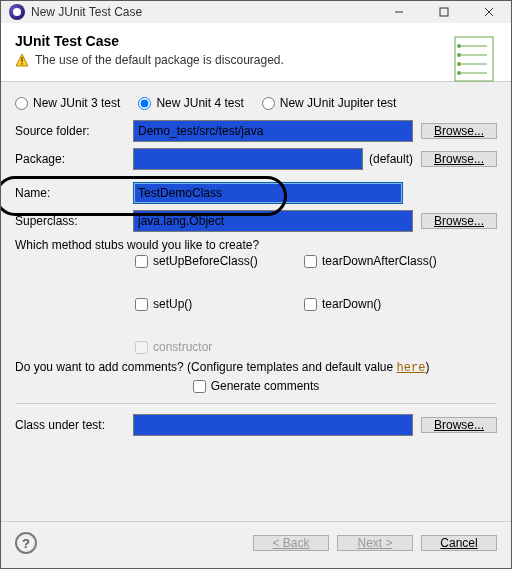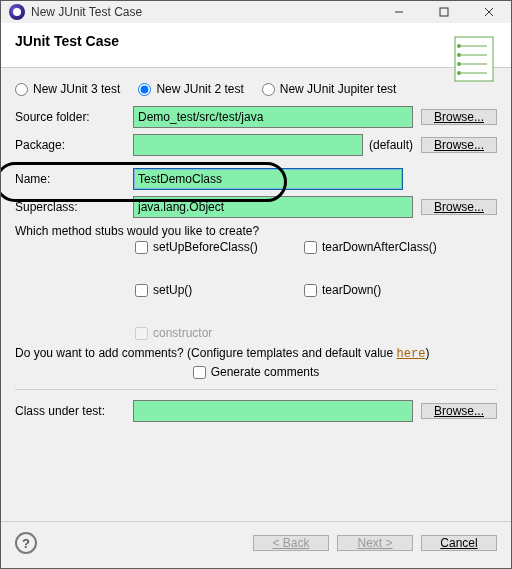--- a/index.html
+++ b/index.html
@@ -15,21 +15,21 @@
   .header { background: #fff; padding: 10px 14px 14px 14px; border-bottom: 1px solid #ccc; position: relative; }
   .header h1 { font-size: 14px; font-weight: bold; margin: 0 0 4px 0; color: #000; }
   .header .msg { font-size: 12px; color: #333; display: flex; align-items: center; gap: 6px; }
   .warn-icon { display: inline-flex; }
   .header .deco { position: absolute; right: 10px; top: 8px; width: 56px; height: 56px; }
 
   .content { flex: 1; padding: 14px 14px 10px 14px; font-size: 12px; color: #000; overflow: auto; }
   .row { display: flex; align-items: center; margin-bottom: 6px; gap: 8px; }
   .row .lbl { width: 110px; }
   .row .fld { flex: 1; }
-  input[type=text] { width: 100%; height: 22px; border: 1px solid #7a7a7a; padding: 0 4px; font-size: 12px; background: #86efac; }
+  input[type=text] { width: 100%; height: 22px; border: 1px solid #7a7a7a; padding: 0 4px; font-size: 12px; background: #1d4ed8; }
   .btn { height: 16px; min-width: 76px; border: 1px solid #adadad; background: #e1e1e1; font-size: 12px; padding: 0 8px; cursor: pointer; text-decoration: underline; }
   .btn:disabled { color: #9a9a9a; cursor: default; }
   .radios { display: flex; gap: 18px; margin-bottom: 10px; }
   .radios label, .chk label { display: flex; align-items: center; gap: 5px; cursor: pointer; }
   input[type=radio], input[type=checkbox] { margin:0; width:13px; height:13px; }
   input[type=checkbox]:disabled + span { color:#9a9a9a; }
   .stubs { margin: 4px 0 4px 0; }
   .stubs .grid { display: grid; grid-template-columns: 140px 160px; column-gap: 6px; row-gap: 4px; margin-left: 120px; margin-top:2px;gap:29px;}
   .chk { display:flex; align-items:center; gap:5px; }
   .hr { border-top: 1px solid #cfcfcf; margin: 10px 0; }
@@ -66,20 +66,30 @@
     <div class="winbtn close">
         <svg width="10" height="10">
           <line x1="1" y1="1" x2="9" y2="9" stroke="currentColor" stroke-width="1"></line>
           <line x1="9" y1="1" x2="1" y2="9" stroke="currentColor" stroke-width="1"></line>
         </svg>
       </div>
   </div>
 
   <div class="header">
     <h1>JUnit Test Case</h1>
+    <div class="msg">
+      <span class="warn-icon">
+        <svg width="14" height="14">
+            <polygon points="7,1 13,13 1,13" fill="#ffcf30" stroke="#b58a00" stroke-width="1"></polygon>
+            <rect x="6.3" y="4" width="1.4" height="5" fill="#6a4a00"></rect>
+            <rect x="6.3" y="10" width="1.4" height="1.6" fill="#6a4a00"></rect>
+          </svg>
+      </span>
+      <span>The use of the default package is discouraged.</span>
+    </div>
     <div class="deco">
       <svg width="56" height="56">
           <rect x="10" y="6" width="38" height="44" fill="#fff" stroke="#6aa84f" stroke-width="1"></rect>
           <line x1="16" y1="15" x2="42" y2="15" stroke="#6aa84f"></line>
           <line x1="16" y1="24" x2="42" y2="24" stroke="#6aa84f"></line>
           <line x1="16" y1="33" x2="42" y2="33" stroke="#6aa84f"></line>
           <line x1="16" y1="42" x2="42" y2="42" stroke="#6aa84f"></line>
           <circle cx="14" cy="15" r="2" fill="#6aa84f"></circle>
           <circle cx="14" cy="24" r="2" fill="#6aa84f"></circle>
           <circle cx="14" cy="33" r="2" fill="#6aa84f"></circle>
@@ -90,21 +100,21 @@
 
   <div class="content" style="position:relative;">
 
     <div class="radios">
       <label>
           <input type="radio" name="jv" style="">
           <span>New JUnit 3 test</span>
         </label>
       <label>
           <input type="radio" name="jv" checked="" style="">
-          <span>New JUnit 2 test</span>
+          <span>New JUnit 4 test</span>
         </label>
       <label>
           <input type="radio" name="jv" style="">
           <span>New JUnit Jupiter test</span>
         </label>
     </div>
 
     <div class="row">
       <div class="lbl">Source folder:</div>
       <div class="fld"><input type="text" value="Demo_test/src/test/java" style=""></div>

